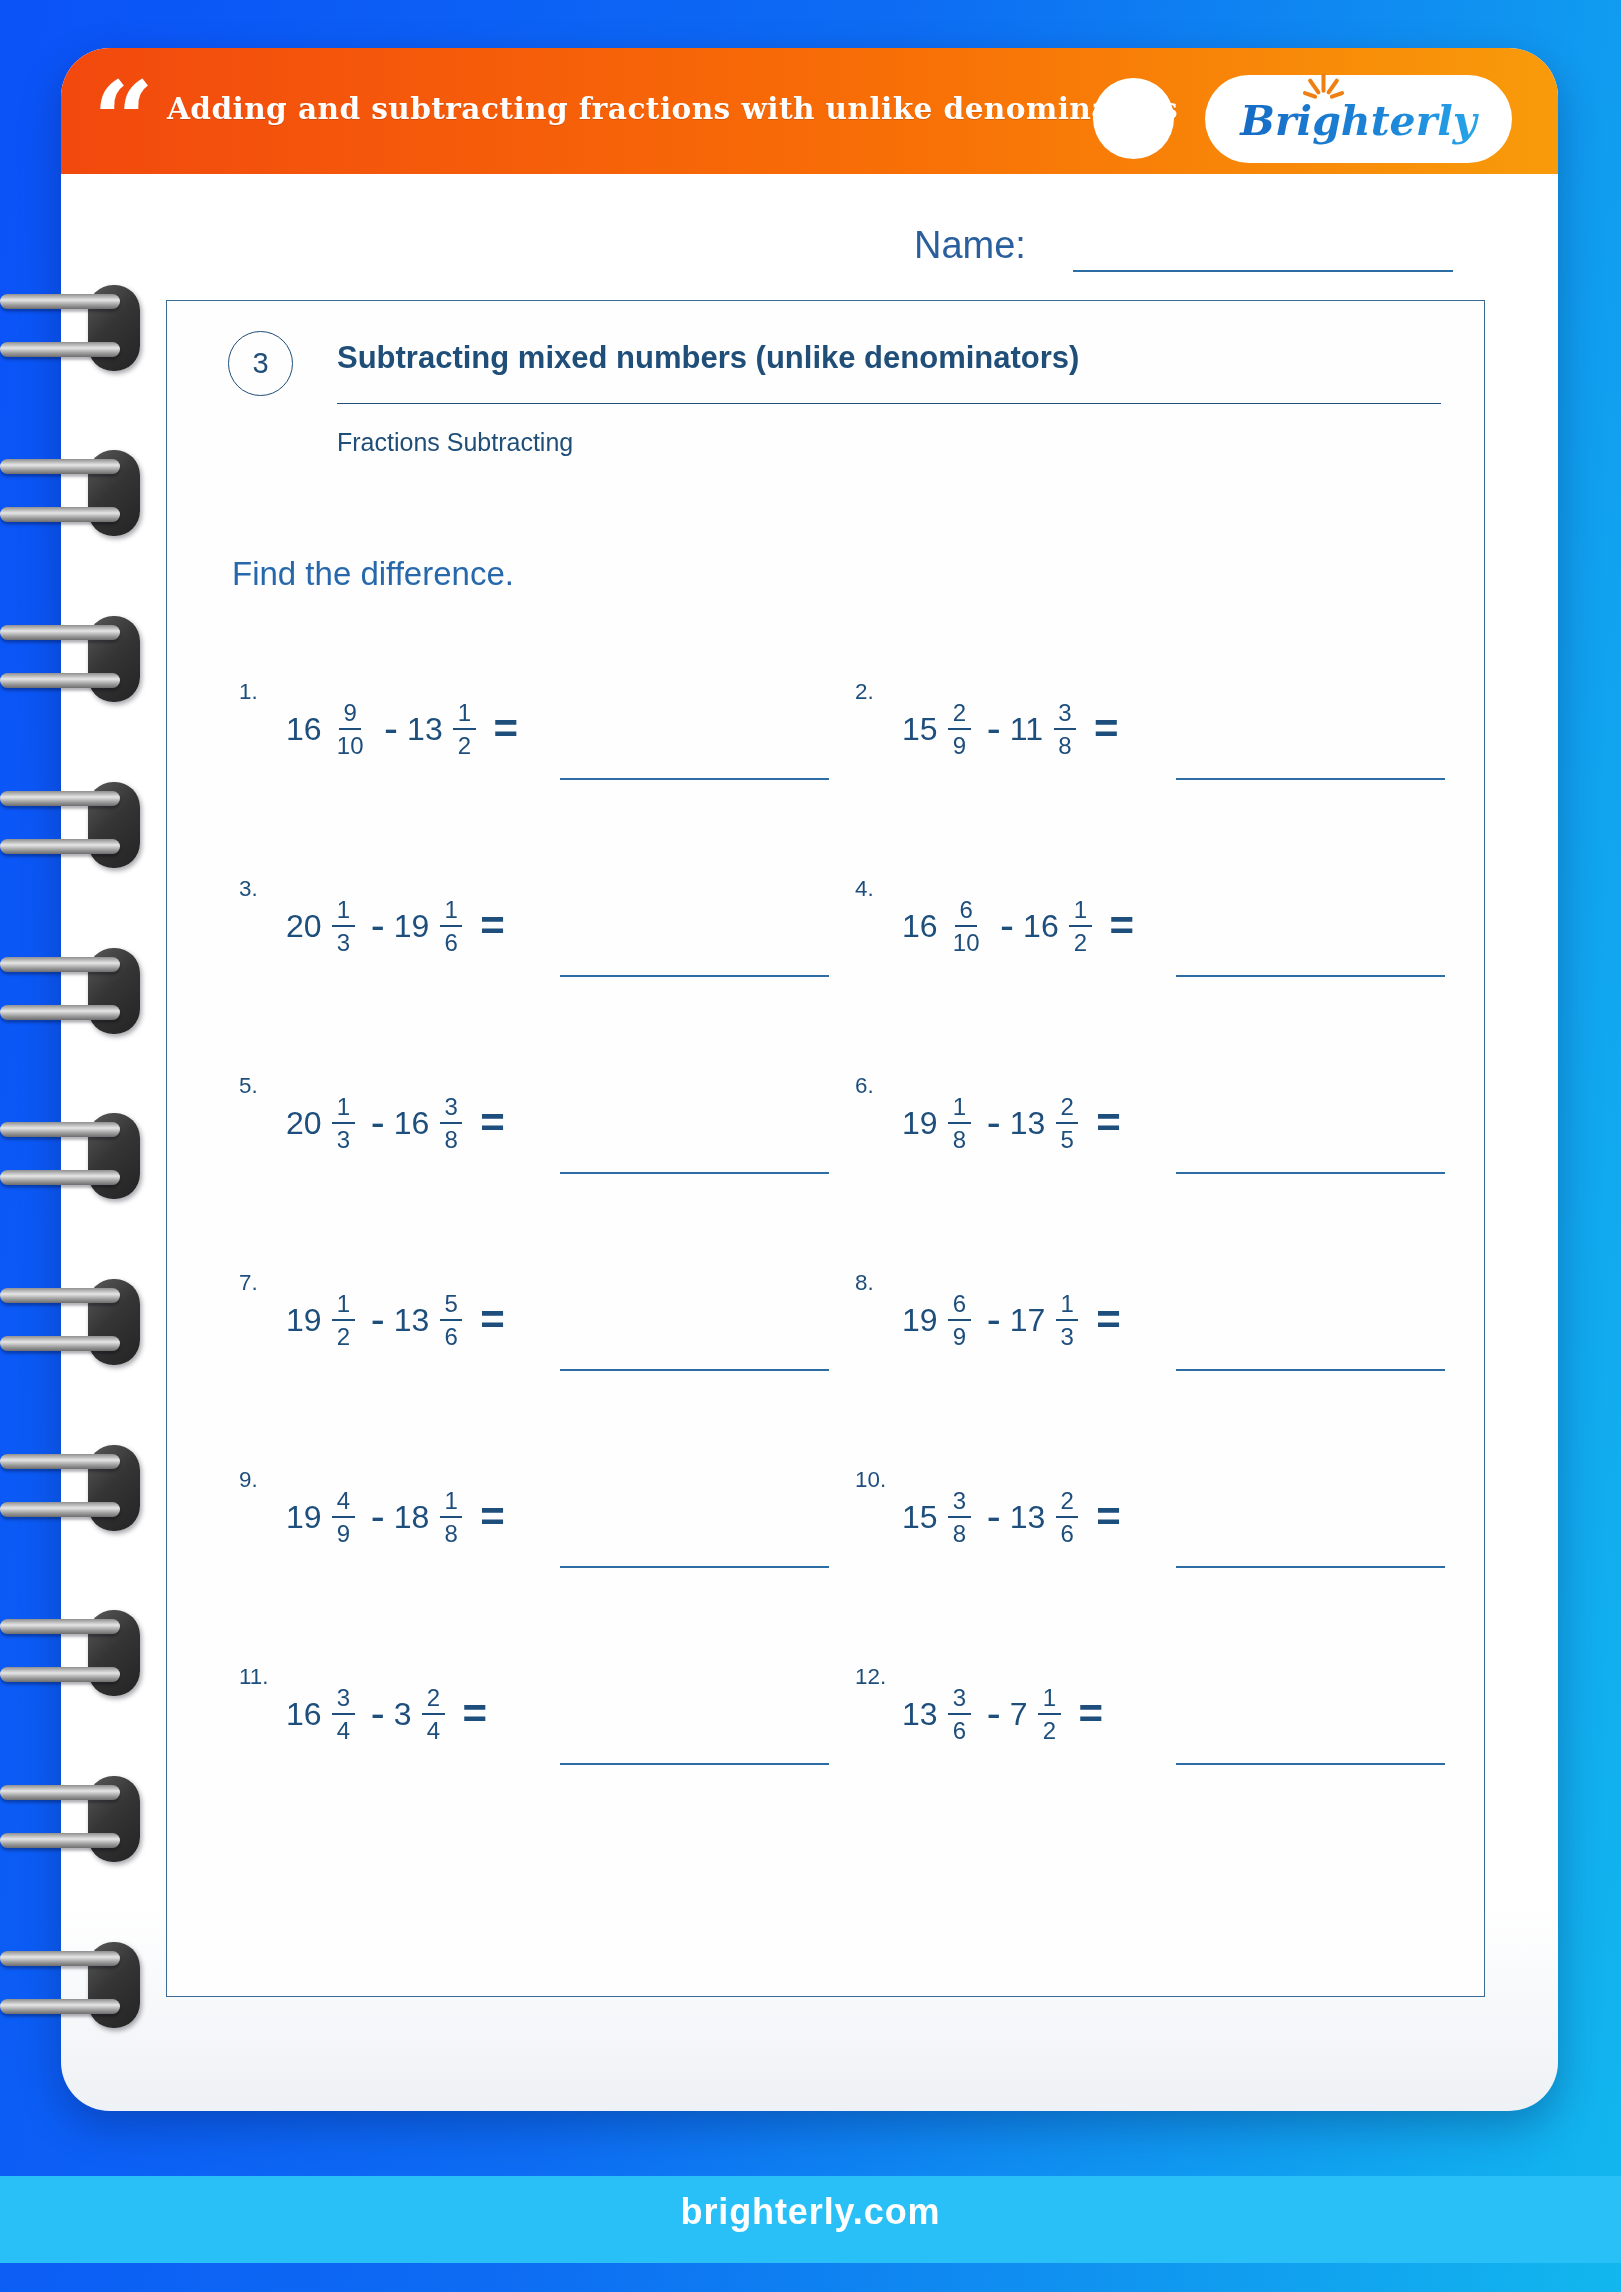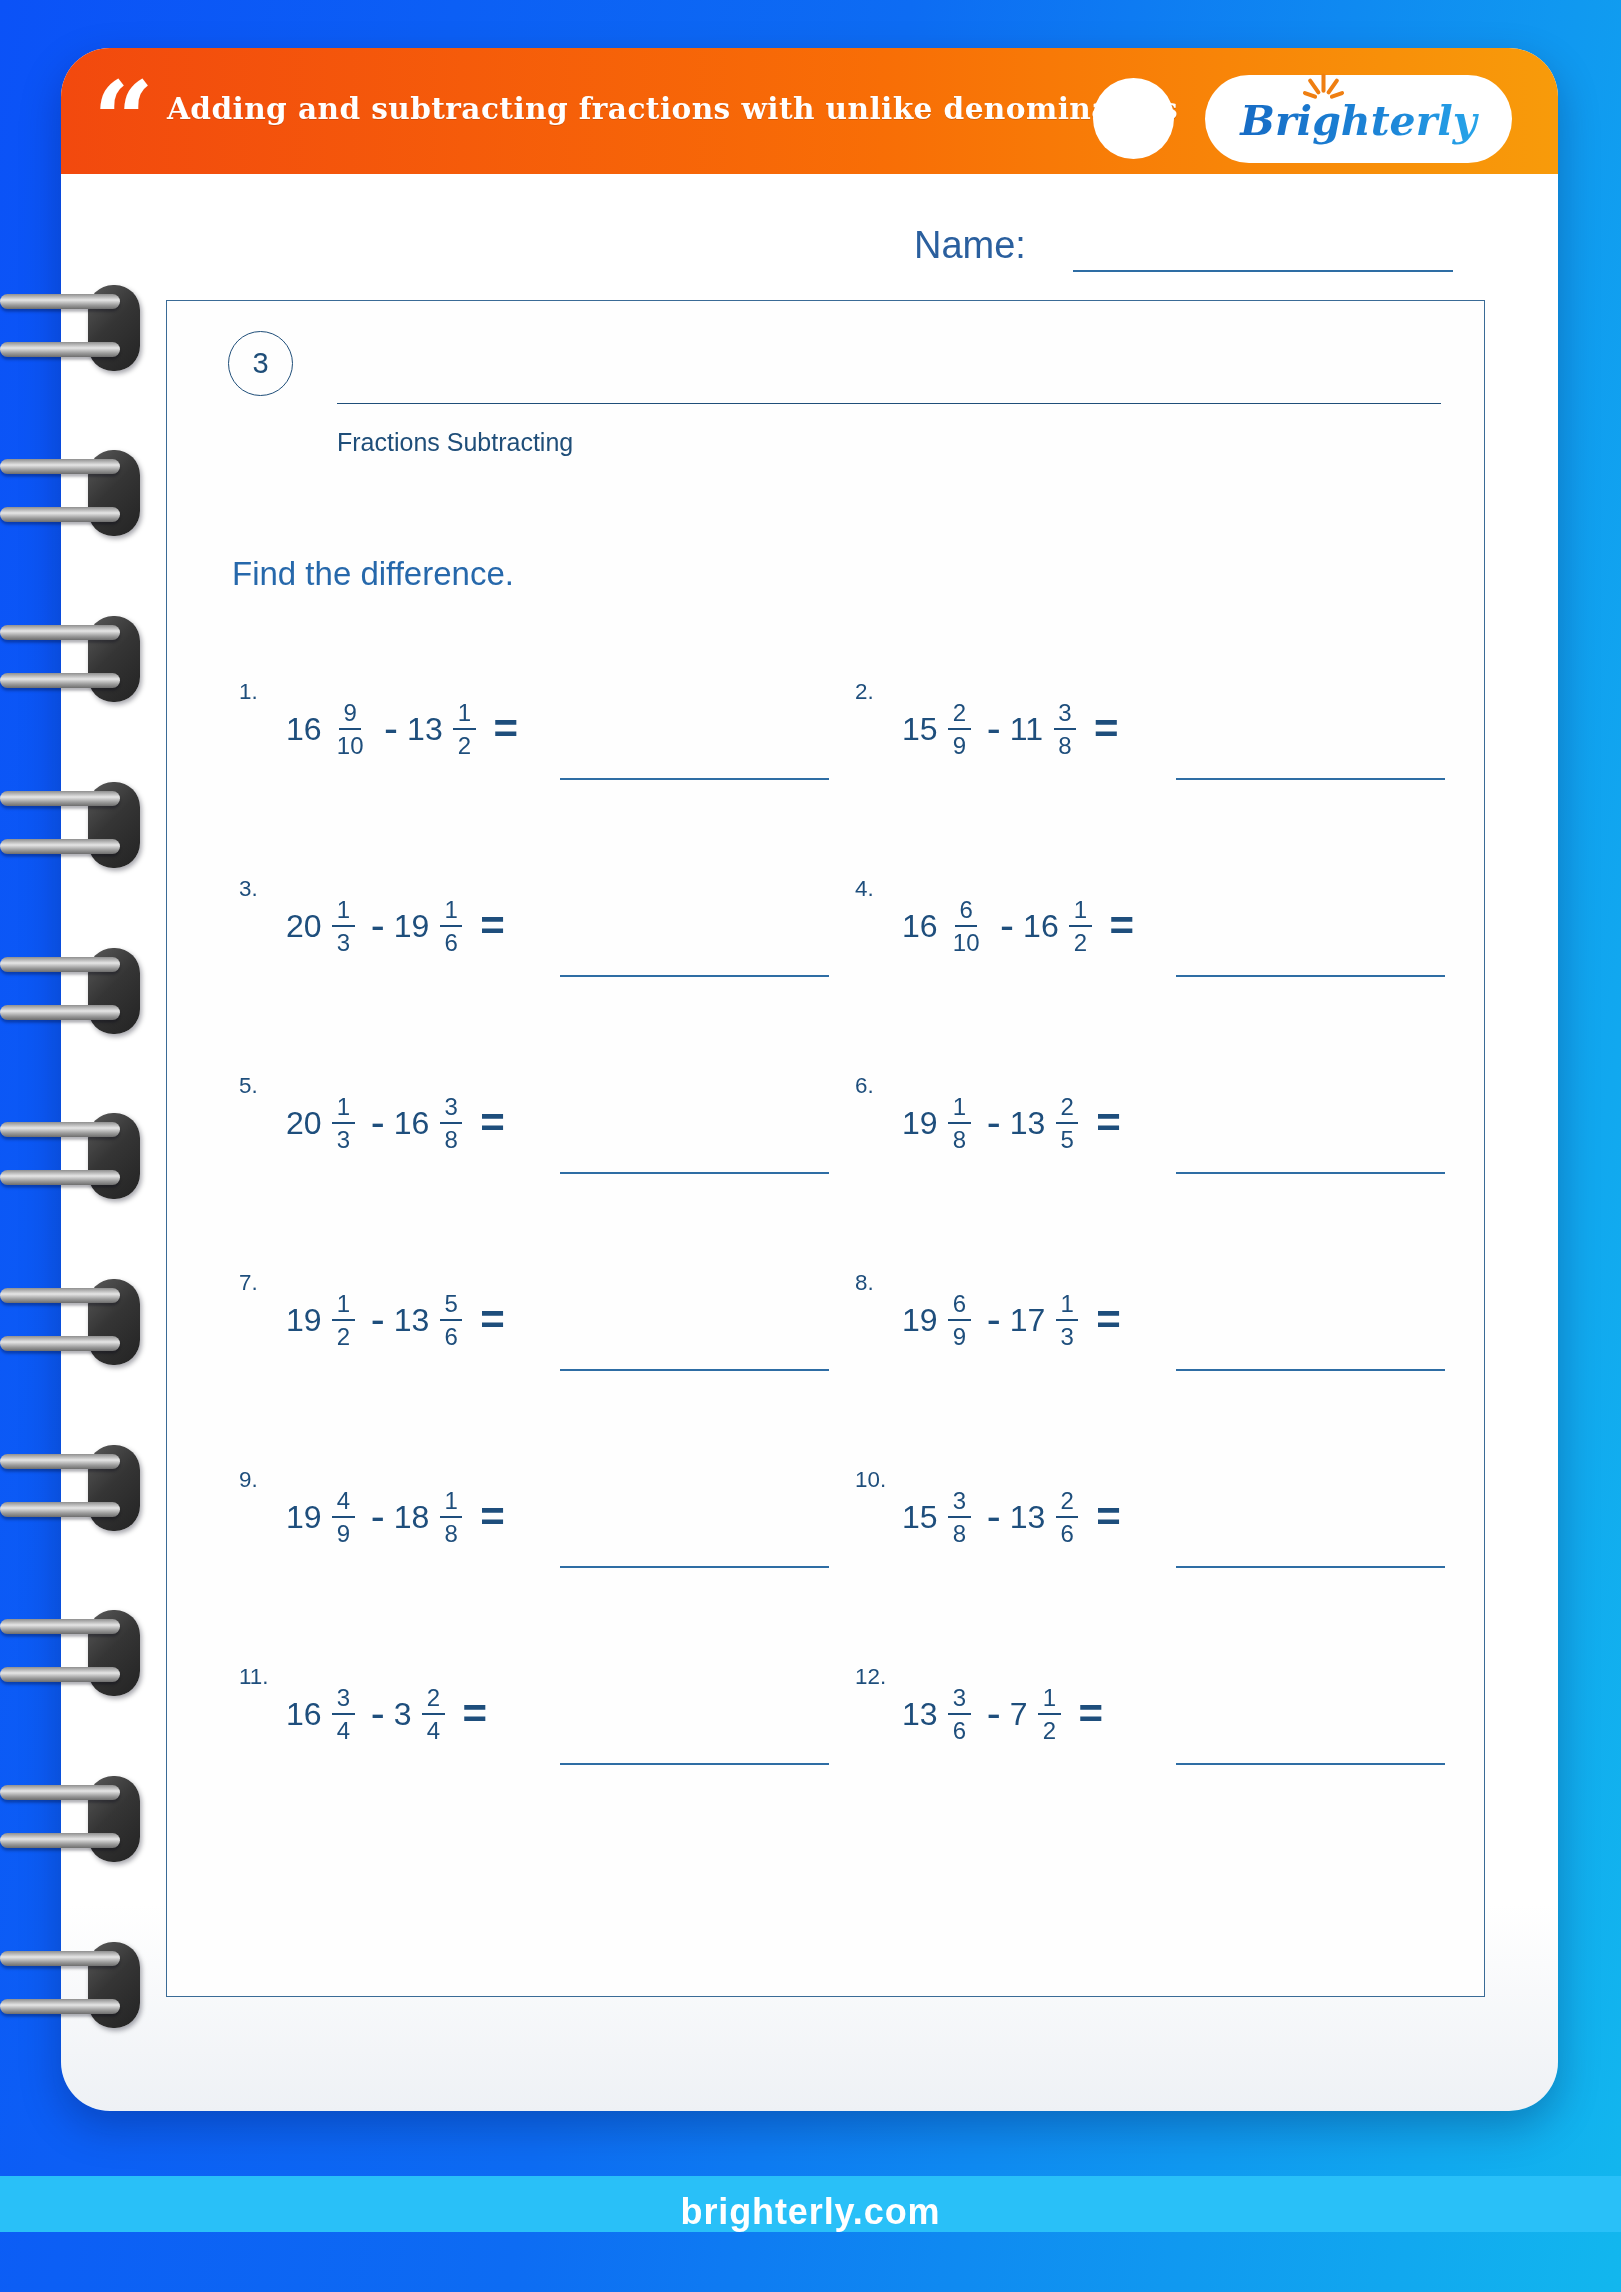--- a/index.html
+++ b/index.html
@@ -60,21 +60,21 @@
   .whole{font-size:32px;}
   .frac{display:inline-flex;flex-direction:column;align-items:center;margin:0 3.6px 0 10.7px;
         font-size:24px;line-height:1.15;}
   .frac .num{padding:0 4.5px 1.8px;border-bottom:2.7px solid #1e4e7c;}
   .frac .den{padding:1.8px 4.5px 0;}
   .op{font-size:42px;margin:0 9px 0 12.5px;}
   .eq{font-size:42px;margin-left:14.3px;font-weight:bold;}
   .ansline{position:absolute;left:321px;top:0;width:269px;height:99px;border-bottom:2.7px solid #2e6da4;}
 
   
-  .footer-band{position:absolute;left:0;top:2176px;width:1621px;height:56px;background:#29c0f8;z-index:3;}
+  .footer-band{position:absolute;left:0;top:2176px;width:1621px;height:87px;background:#29c0f8;z-index:3;}
   .footer-url{width:100%;text-align:center;line-height:72px;color:#ffffff;font-size:36px;font-weight:bold;letter-spacing:0.9px;}
 </style>
 </head>
 <body>
 
 <div id="page">
 
   <div class="clip" style="top:285px">
       <div class="bar b1"></div>
       <div class="bar b2"></div>
@@ -138,20 +138,21 @@
         </svg>
         <span class="logo-text">Brighterly</span>
       </span>
     </div>
 
     <span class="name-label">Name:</span>
     <span class="name-line"></span>
 
     <div class="frame">
       <div class="badge">3</div>
+      <div class="sec-title">Subtracting mixed numbers (unlike denominators)</div>
       <div class="sec-line"></div>
       <div class="sec-sub">Fractions Subtracting</div>
       <div class="instruction">Find the difference.</div>
 
       <div class="problem c0 r0">
         <span class="pnum">1.</span>
         <span class="expr">
           <span class="whole">16</span>
             <span class="frac">
               <span class="num">9</span>

